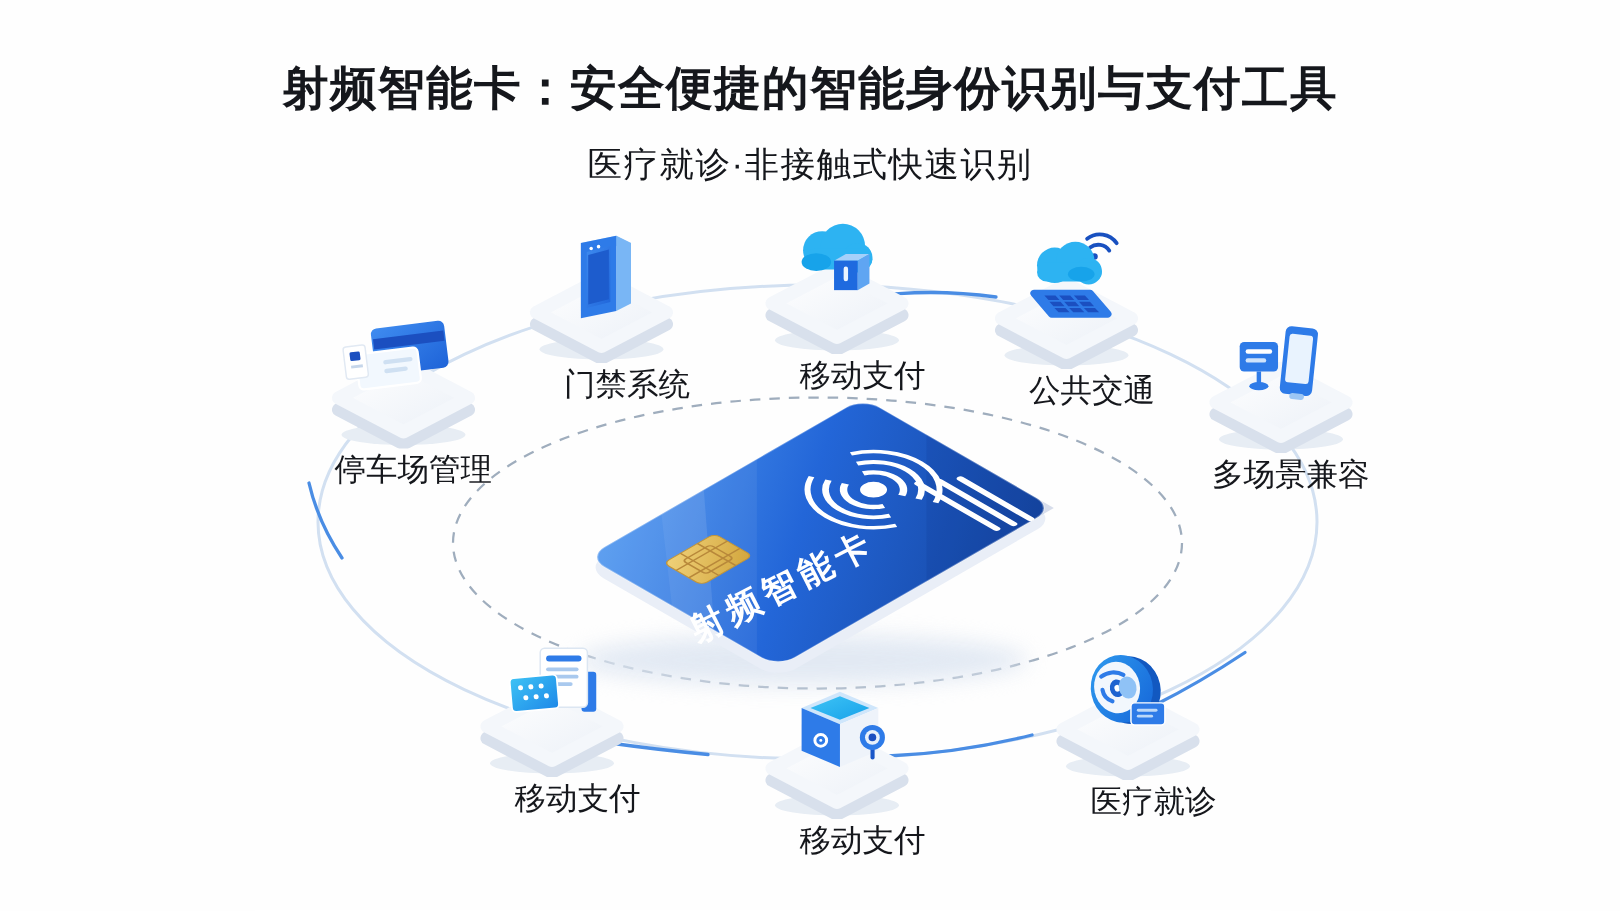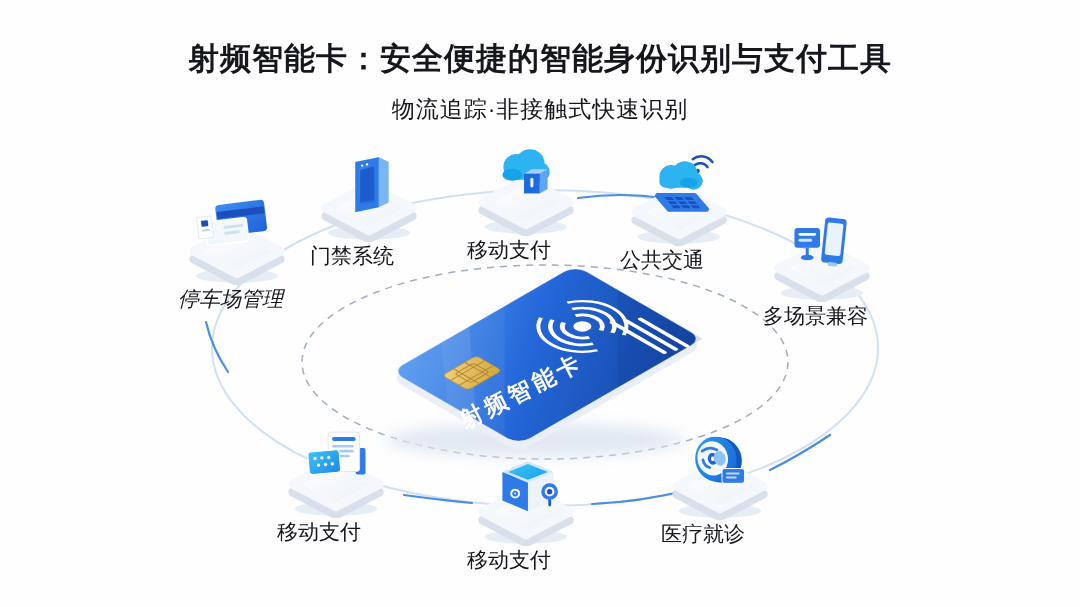--- a/index.html
+++ b/index.html
@@ -14,21 +14,21 @@
     color:var(--text,#15171c);
   }
   .hdr h2{
     margin:14px 0 0 0;font-size:23px;font-weight:500;letter-spacing:1px;
     color:var(--text,#1c1f24);
   }
   .orbit,.card-wrap{position:absolute;left:0;top:0;}
   .orbit{z-index:1;}
   .card-wrap{z-index:2;}
   .node{
-    position:absolute;width:150px;display:flex;flex-direction:column;align-items:flex-start;
+    position:absolute;width:150px;display:flex;flex-direction:column;align-items:flex-end;
     z-index:3;
   }
   .node svg.icon{width:118px;height:94px;display:block;}
   .node .label{
     margin-top:0px;font-size:21px;font-weight:500;white-space:nowrap;
     color:var(--text,#1c1f24);
   }
   .defs-holder{position:absolute;width:0;height:0;overflow:hidden;}
   .blur7{filter:blur(7px);}
 </style>
@@ -71,21 +71,21 @@
       <g id="plat">
         <ellipse cx="60" cy="86" rx="42" ry="7" fill="#e7edf4"></ellipse>
         <path d="M60,46 L104,69 L60,92 L16,69 Z" fill="#d8e0ec" stroke="#d8e0ec" stroke-width="9" stroke-linejoin="round"></path>
         <path d="M60,38 L104,61 L60,84 L16,61 Z" fill="url(#gp)" stroke="#f4f7fb" stroke-width="9" stroke-linejoin="round"></path>
       </g>
     </defs>
   </svg>
 
   <div class="hdr">
     <h1>射频智能卡：安全便捷的智能身份识别与支付工具</h1>
-    <h2>物流追踪·非接触式快速识别</h2>
+    <h2>医疗就诊·非接触式快速识别</h2>
   </div>
 
   <svg class="orbit" width="1080" height="607">
     <ellipse cx="545" cy="348" rx="333" ry="158" fill="none" stroke="#d2e0f1" stroke-width="2"></ellipse>
     <g stroke="#4a8de4" stroke-width="2.2" fill="none" stroke-linecap="round">
       <path d="M578,198 Q620,192 664,198"></path>
       <path d="M592,504 Q640,502 688,490"></path>
       <path d="M830,435 Q800,455 770,470"></path>
       <path d="M206,322 Q212,348 228,372"></path>
       <path d="M404,495 Q440,500 472,503"></path>
@@ -123,21 +123,21 @@
         <g stroke="#ffffff" stroke-width="5" stroke-linecap="round">
           <path d="M86,6 L86,80"></path>
             <path d="M98,14 L98,84"></path>
             <path d="M110,22 L110,88"></path>
         </g>
       </g>
       <text transform="translate(175,158) rotate(-27)" text-anchor="middle" font-size="23" font-weight="700" fill="#ffffff" letter-spacing="4">射频智能卡</text>
     </svg>
   </div>
 
-  <div class="node" style="left:178px;top:191px;font-style:italic;">
+  <div class="node" style="left:178px;top:205px;">
     <svg class="icon" viewBox="0 0 120 95">
       <use href="#plat"></use>
       <g transform="rotate(-7 58 34)">
         <rect x="40" y="12" width="50" height="32" rx="4" fill="url(#gdev)"></rect>
         <rect x="41" y="19" width="48" height="7" fill="#1b4fc0"></rect>
         <rect x="28" y="28" width="42" height="24" rx="3" fill="#f2f8fe" stroke="#ffffff" stroke-width="1.5"></rect>
         <rect x="46" y="34" width="20" height="3" rx="1.5" fill="#cfe0f2"></rect>
         <rect x="46" y="40" width="16" height="3" rx="1.5" fill="#cfe0f2"></rect>
         <rect x="20" y="22" width="15" height="22" rx="2" fill="#ffffff" stroke="#e1e9f3"></rect>
         <rect x="24" y="26" width="7" height="6" rx="1" fill="#1b4fc0"></rect>

